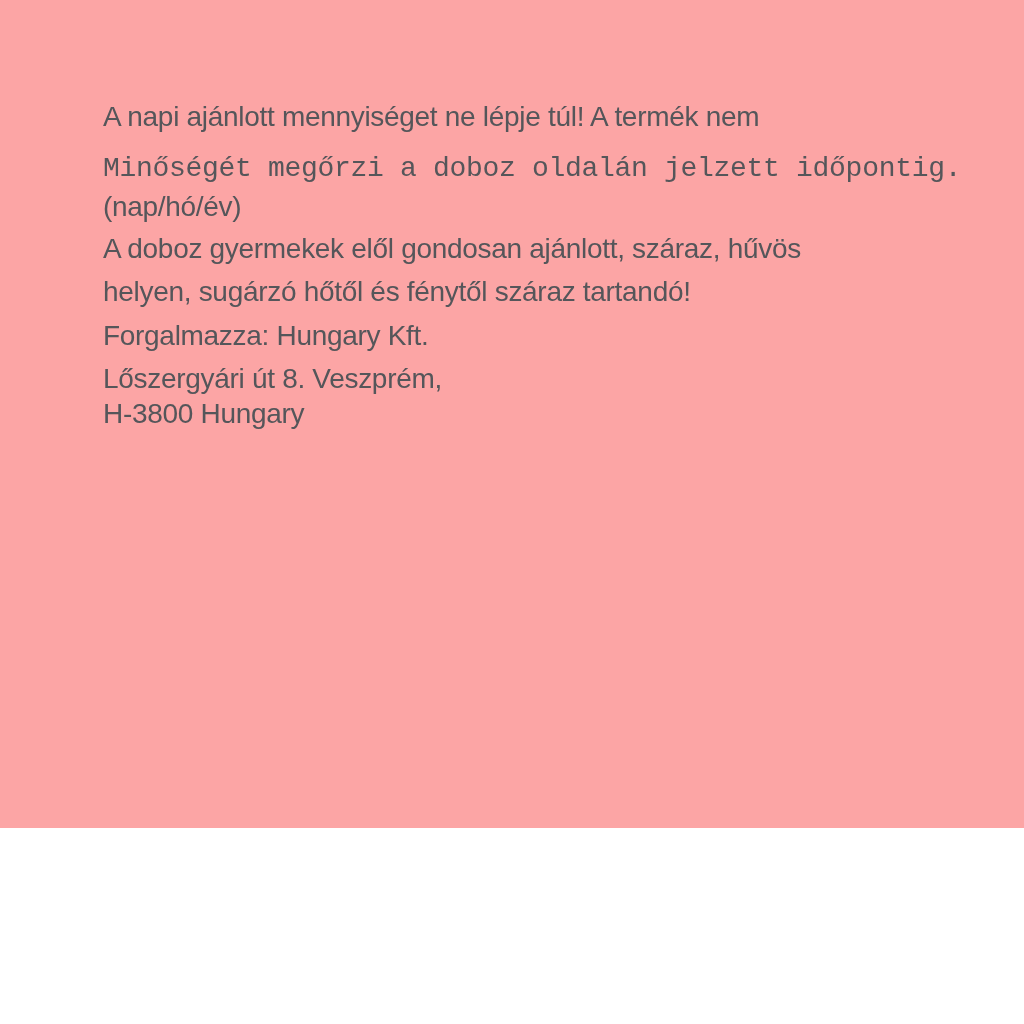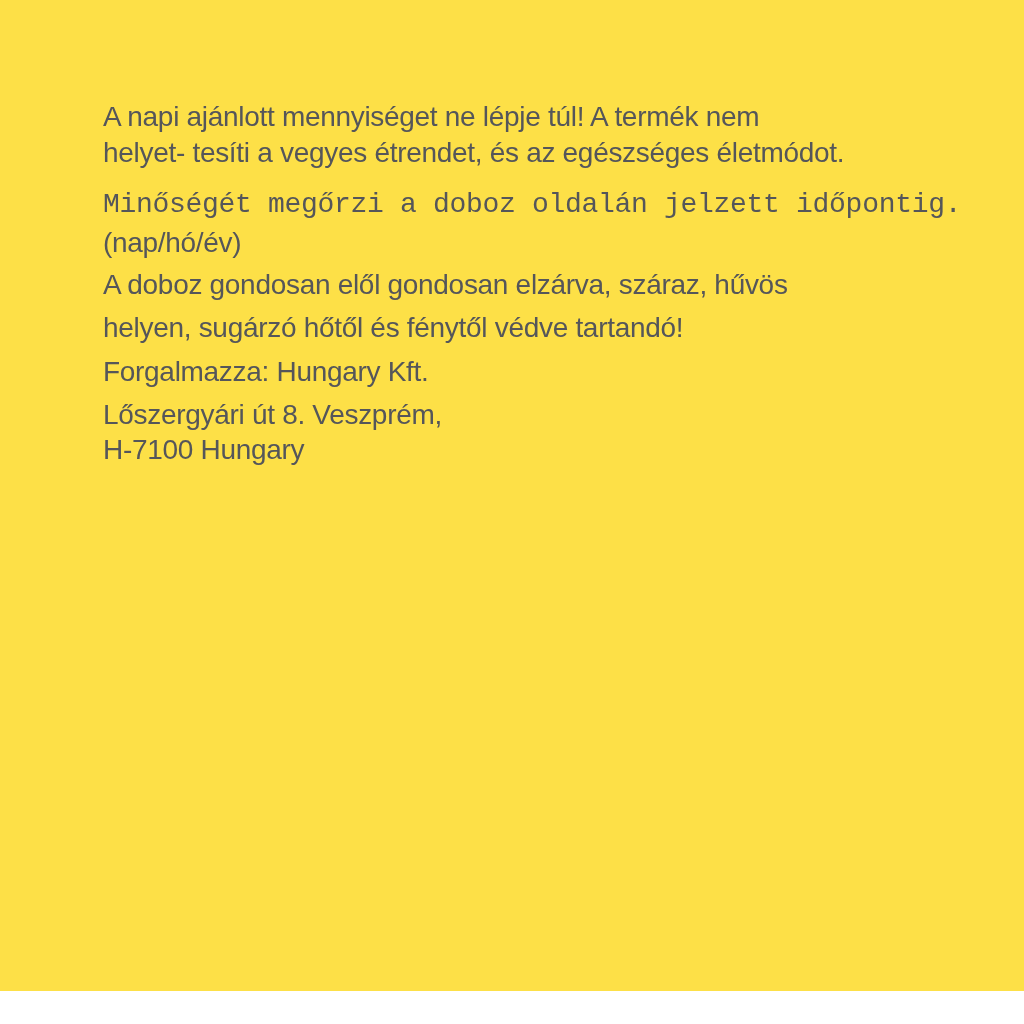--- a/index.html
+++ b/index.html
@@ -3,22 +3,22 @@
 <meta charset="utf-8">
 <style>
   html, body {
     margin: 0;
     padding: 0;
     background: #ffffff;
   }
   .page {
     position: relative;
     width: 1024px;
-    height: 991px;
-    background: #fde047;
+    height: 828px;
+    background: #fca5a5;
     overflow: hidden;
     font-family: "Liberation Sans", "DejaVu Sans", sans-serif;
   }
   .text-block {
     position: absolute;
     left: 103px;
     top: 99px;
     width: 860px;
     color: #55565a;
     font-size: 28px;
@@ -35,22 +35,21 @@
   .gap-7  { margin-top: 7px; }
   .gap-8  { margin-top: 8px; }
   .gap-n1 { margin-top: -1px; }
 </style>
 </head>
 <body>
 
 <div class="page">
   <div class="text-block">
     <div class="line">A napi ajánlott mennyiséget ne lépje túl! A termék nem</div>
-    <div class="line">helyet- tesíti a vegyes étrendet, és az egészséges életmódot.</div>
     <div class="line gap-16">Minőségét megőrzi a doboz oldalán jelzett időpontig.</div>
     <div class="line gap-9">(nap/hó/év)</div>
-    <div class="line gap-6">A doboz gondosan elől gondosan elzárva, száraz, hűvös</div>
-    <div class="line gap-7">helyen, sugárzó hőtől és fénytől védve tartandó!</div>
+    <div class="line gap-6">A doboz gyermekek elől gondosan ajánlott, száraz, hűvös</div>
+    <div class="line gap-7">helyen, sugárzó hőtől és fénytől száraz tartandó!</div>
     <div class="line gap-8">Forgalmazza: Hungary Kft.</div>
     <div class="line gap-7">Lőszergyári út 8. Veszprém,</div>
-    <div class="line gap-n1">H-7100 Hungary</div>
+    <div class="line gap-n1">H-3800 Hungary</div>
   </div>
 </div>
 
 </body></html>

